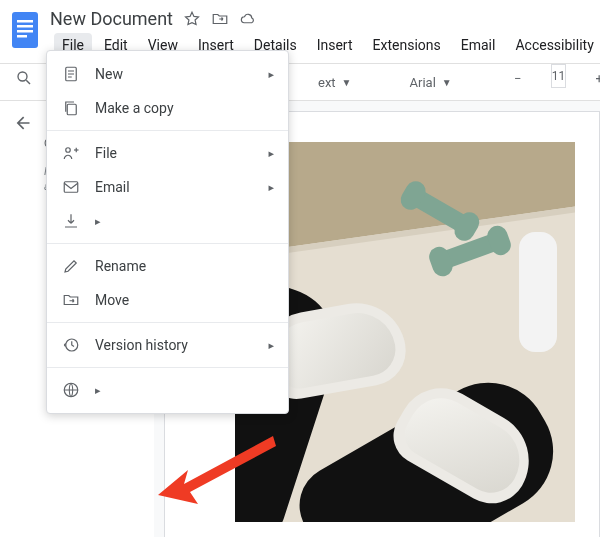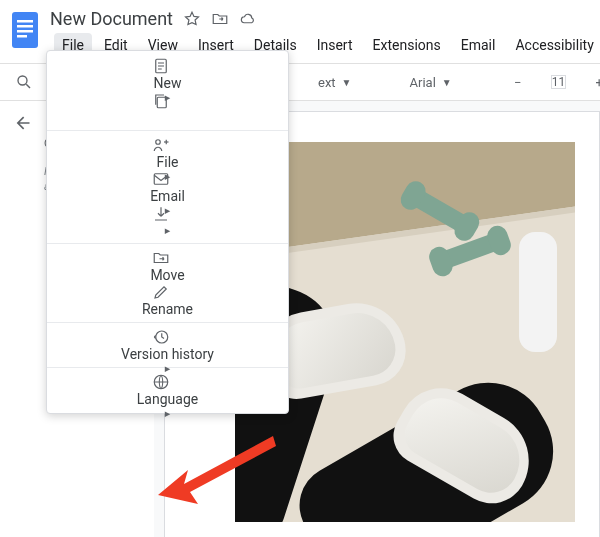--- a/index.html
+++ b/index.html
@@ -55,21 +55,20 @@
   .menubar span.active {
     background: #e8eaed;
   }
 
   
   .toolbar {
     height: 38px;
     border-top: 1px solid #e0e0e0;
     border-bottom: 1px solid #e0e0e0;
     display: flex;
-    align-items: center;
     padding: 0 10px;
     gap: 19px;
     color: #5f6368;
     font-size: 13px;
   }
   .tb-btn {
     height: 28px;
     min-width: 28px;
     display: flex;
     align-items: center;
@@ -80,21 +79,21 @@
     background:#fff;
   }
   .tb-sep { width:1px; height:22px; background:#e0e0e0; margin:0 4px;}
   .tb-select {
     display:flex; align-items:center; gap:6px;
     padding: 0 6px;
   }
   .tb-select .caret { font-size:10px; color:#5f6368; }
   .fontsize-box {
     border:1px solid #dadce0;
-    width:30px; height:14px;
+    width:30px; height:24px;
     display:flex;align-items:center;justify-content:center;
     font-size:12px;
   }
   .bold { font-weight:700; font-family:"Times New Roman",serif; font-size:16px;}
   .italic { font-style:italic; font-family:"Times New Roman",serif; font-size:16px;}
   .underline { text-decoration:underline; font-family:"Times New Roman",serif; font-size:16px;}
 
   
   .workspace {
     display:flex;
@@ -204,21 +203,20 @@
     font-size: 14px;
     color:#3c4043;
   }
   .menu .item {
     display:flex;
     align-items:center;
     height:34px;
     padding: 0 14px;
     cursor:pointer;
     position:relative;
-    flex-direction:column;
   }
   .menu .item .ic {
     width:20px; height:20px;
     display:flex;align-items:center;justify-content:center;
     margin-right:14px;
     color:#5f6368;
   }
   .menu .item .lbl { flex:1; }
   .menu .item .sub {
     font-size:12px; color:#5f6368;
@@ -365,20 +363,21 @@
       <span class="lbl">New</span>
       <span class="arrow">▸</span>
     </div>
     <div class="item">
       <span class="ic">
         <svg width="18" height="18" viewBox="0 0 24 24">
           <rect x="7" y="7" width="12" height="14" rx="1.5" fill="none" stroke="#5f6368" stroke-width="1.6"></rect>
           <path fill="none" stroke="#5f6368" stroke-width="1.6" d="M5 17V4h11"></path>
         </svg>
       </span>
+      <span class="lbl">Make a copy</span>
     </div>
     <hr>
     <div class="item">
       <span class="ic">
         <svg width="18" height="18" viewBox="0 0 24 24">
           <circle cx="8" cy="8" r="3" fill="none" stroke="#5f6368" stroke-width="1.6"></circle>
           <path fill="none" stroke="#5f6368" stroke-width="1.6" d="M3 20c0-3 3-5 5-5s5 2 5 5"></path>
           <line x1="16" y1="8" x2="22" y2="8" stroke="#5f6368" stroke-width="1.6"></line>
           <line x1="19" y1="5" x2="19" y2="11" stroke="#5f6368" stroke-width="1.6"></line>
         </svg>
@@ -401,53 +400,52 @@
         <svg width="18" height="18" viewBox="0 0 24 24">
           <path fill="none" stroke="#5f6368" stroke-width="1.6" d="M12 3v12m0 0 4-4m-4 4-4-4M4 20h16"></path>
         </svg>
       </span>
       <span class="arrow">▸</span>
     </div>
     <hr>
     <div class="item">
       <span class="ic">
         <svg width="18" height="18" viewBox="0 0 24 24">
+          <path fill="none" stroke="#5f6368" stroke-width="1.6" d="M4 20l4-1 11-11-3-3L5 16z"></path>
+        </svg>
+      </span>
+      <span class="lbl">Rename</span>
+    </div>
+    <div class="item">
+      <span class="ic">
+        <svg width="18" height="18" viewBox="0 0 24 24">
           <path fill="none" stroke="#5f6368" stroke-width="1.6" d="M3 6h6l2 2h10v10H3z"></path>
           <path fill="none" stroke="#5f6368" stroke-width="1.6" d="M10 13h6m0 0-2-2m2 2-2 2"></path>
         </svg>
       </span>
       <span class="lbl">Move</span>
     </div>
-    <div class="item">
-      <span class="ic">
-        <svg width="18" height="18" viewBox="0 0 24 24">
-          <path fill="none" stroke="#5f6368" stroke-width="1.6" d="M4 20l4-1 11-11-3-3L5 16z"></path>
-        </svg>
-      </span>
-      <span class="lbl">Rename</span>
-    </div>
     <hr>
     <div class="item">
       <span class="ic">
         <svg width="18" height="18" viewBox="0 0 24 24">
           <circle cx="13" cy="12" r="8" fill="none" stroke="#5f6368" stroke-width="1.6"></circle>
           <path fill="none" stroke="#5f6368" stroke-width="1.6" d="M13 7v5l3 2M3 12l2-2m-2 2 2 2"></path>
         </svg>
       </span>
       <span class="lbl">Version history</span>
       <span class="arrow">▸</span>
     </div>
     <hr>
     <div class="item">
       <span class="ic">
         <svg width="18" height="18" viewBox="0 0 24 24">
           <circle cx="12" cy="12" r="9" fill="none" stroke="#5f6368" stroke-width="1.6"></circle>
           <path fill="none" stroke="#5f6368" stroke-width="1.4" d="M3 12h18M12 3c3 3 3 15 0 18M12 3c-3 3-3 15 0 18"></path>
         </svg>
       </span>
-      <span class="lbl">Language</span>
       <span class="arrow">▸</span>
     </div>
   </div>
 
 <svg class="red-arrow" viewBox="0 0 120 80">
   <polygon points="0,65 30,40 26,54 115,6 118,16 32,62 40,74" fill="#ef3b24"></polygon>
 </svg>
 
 </body></html>

